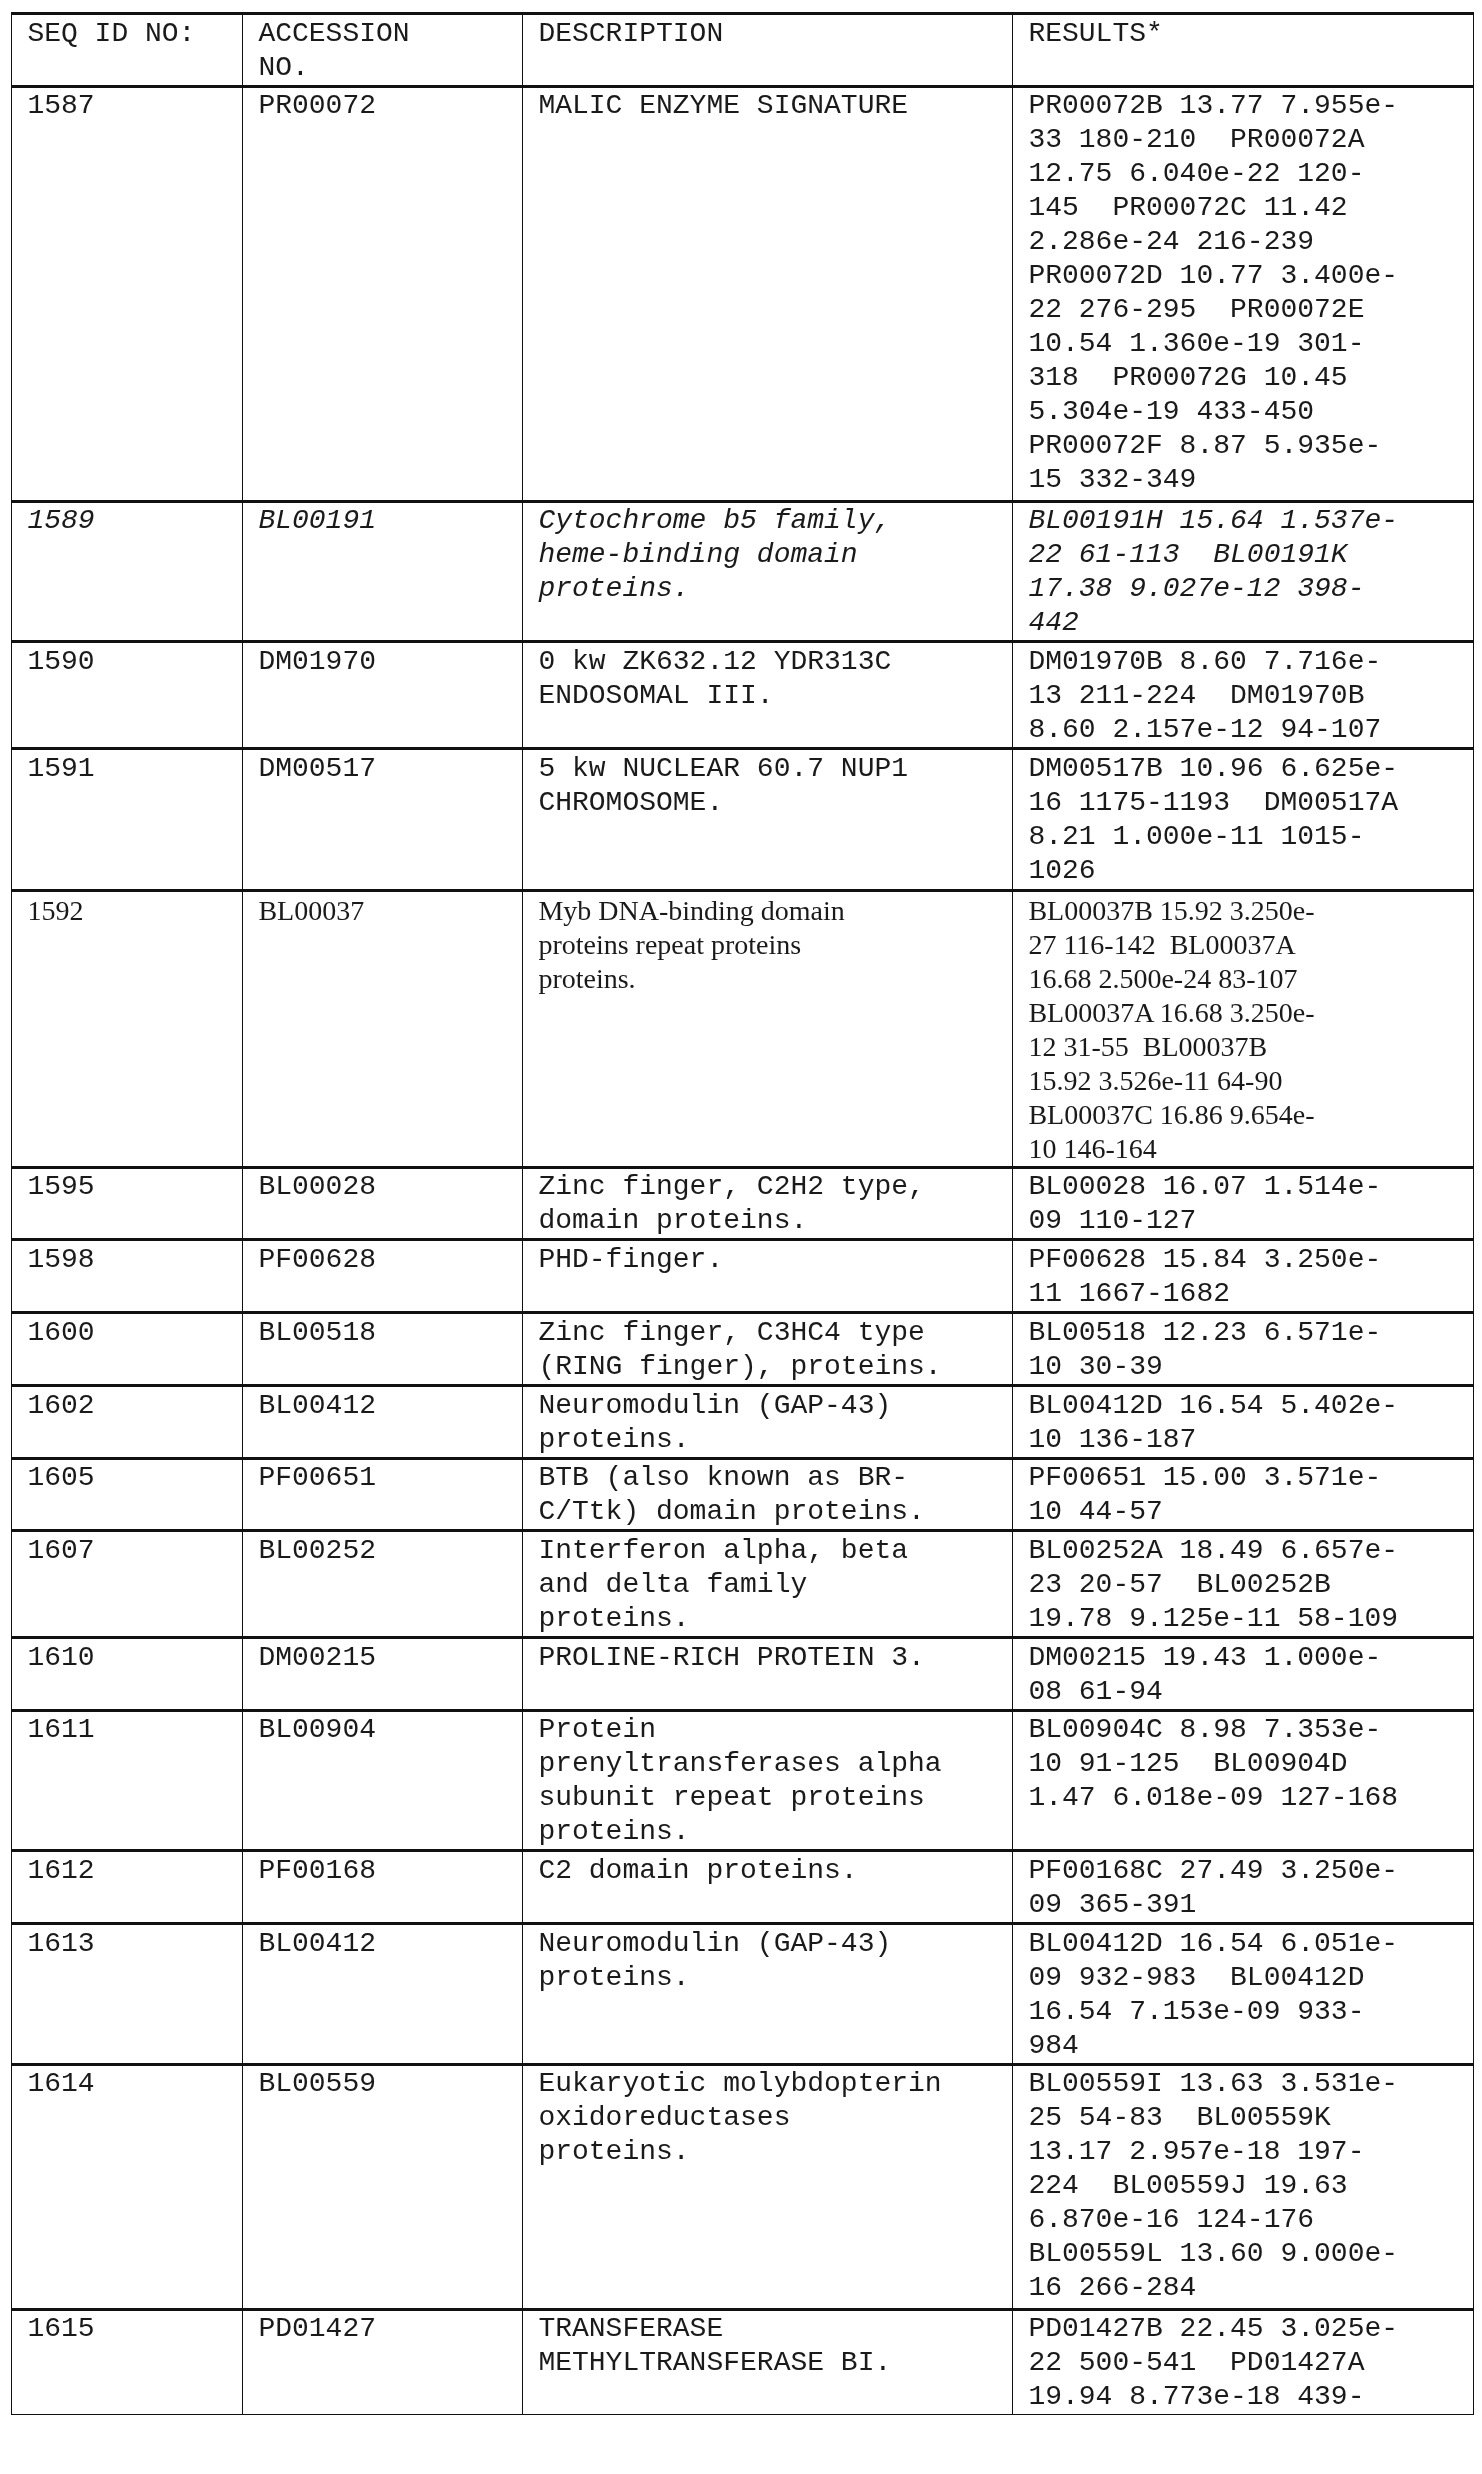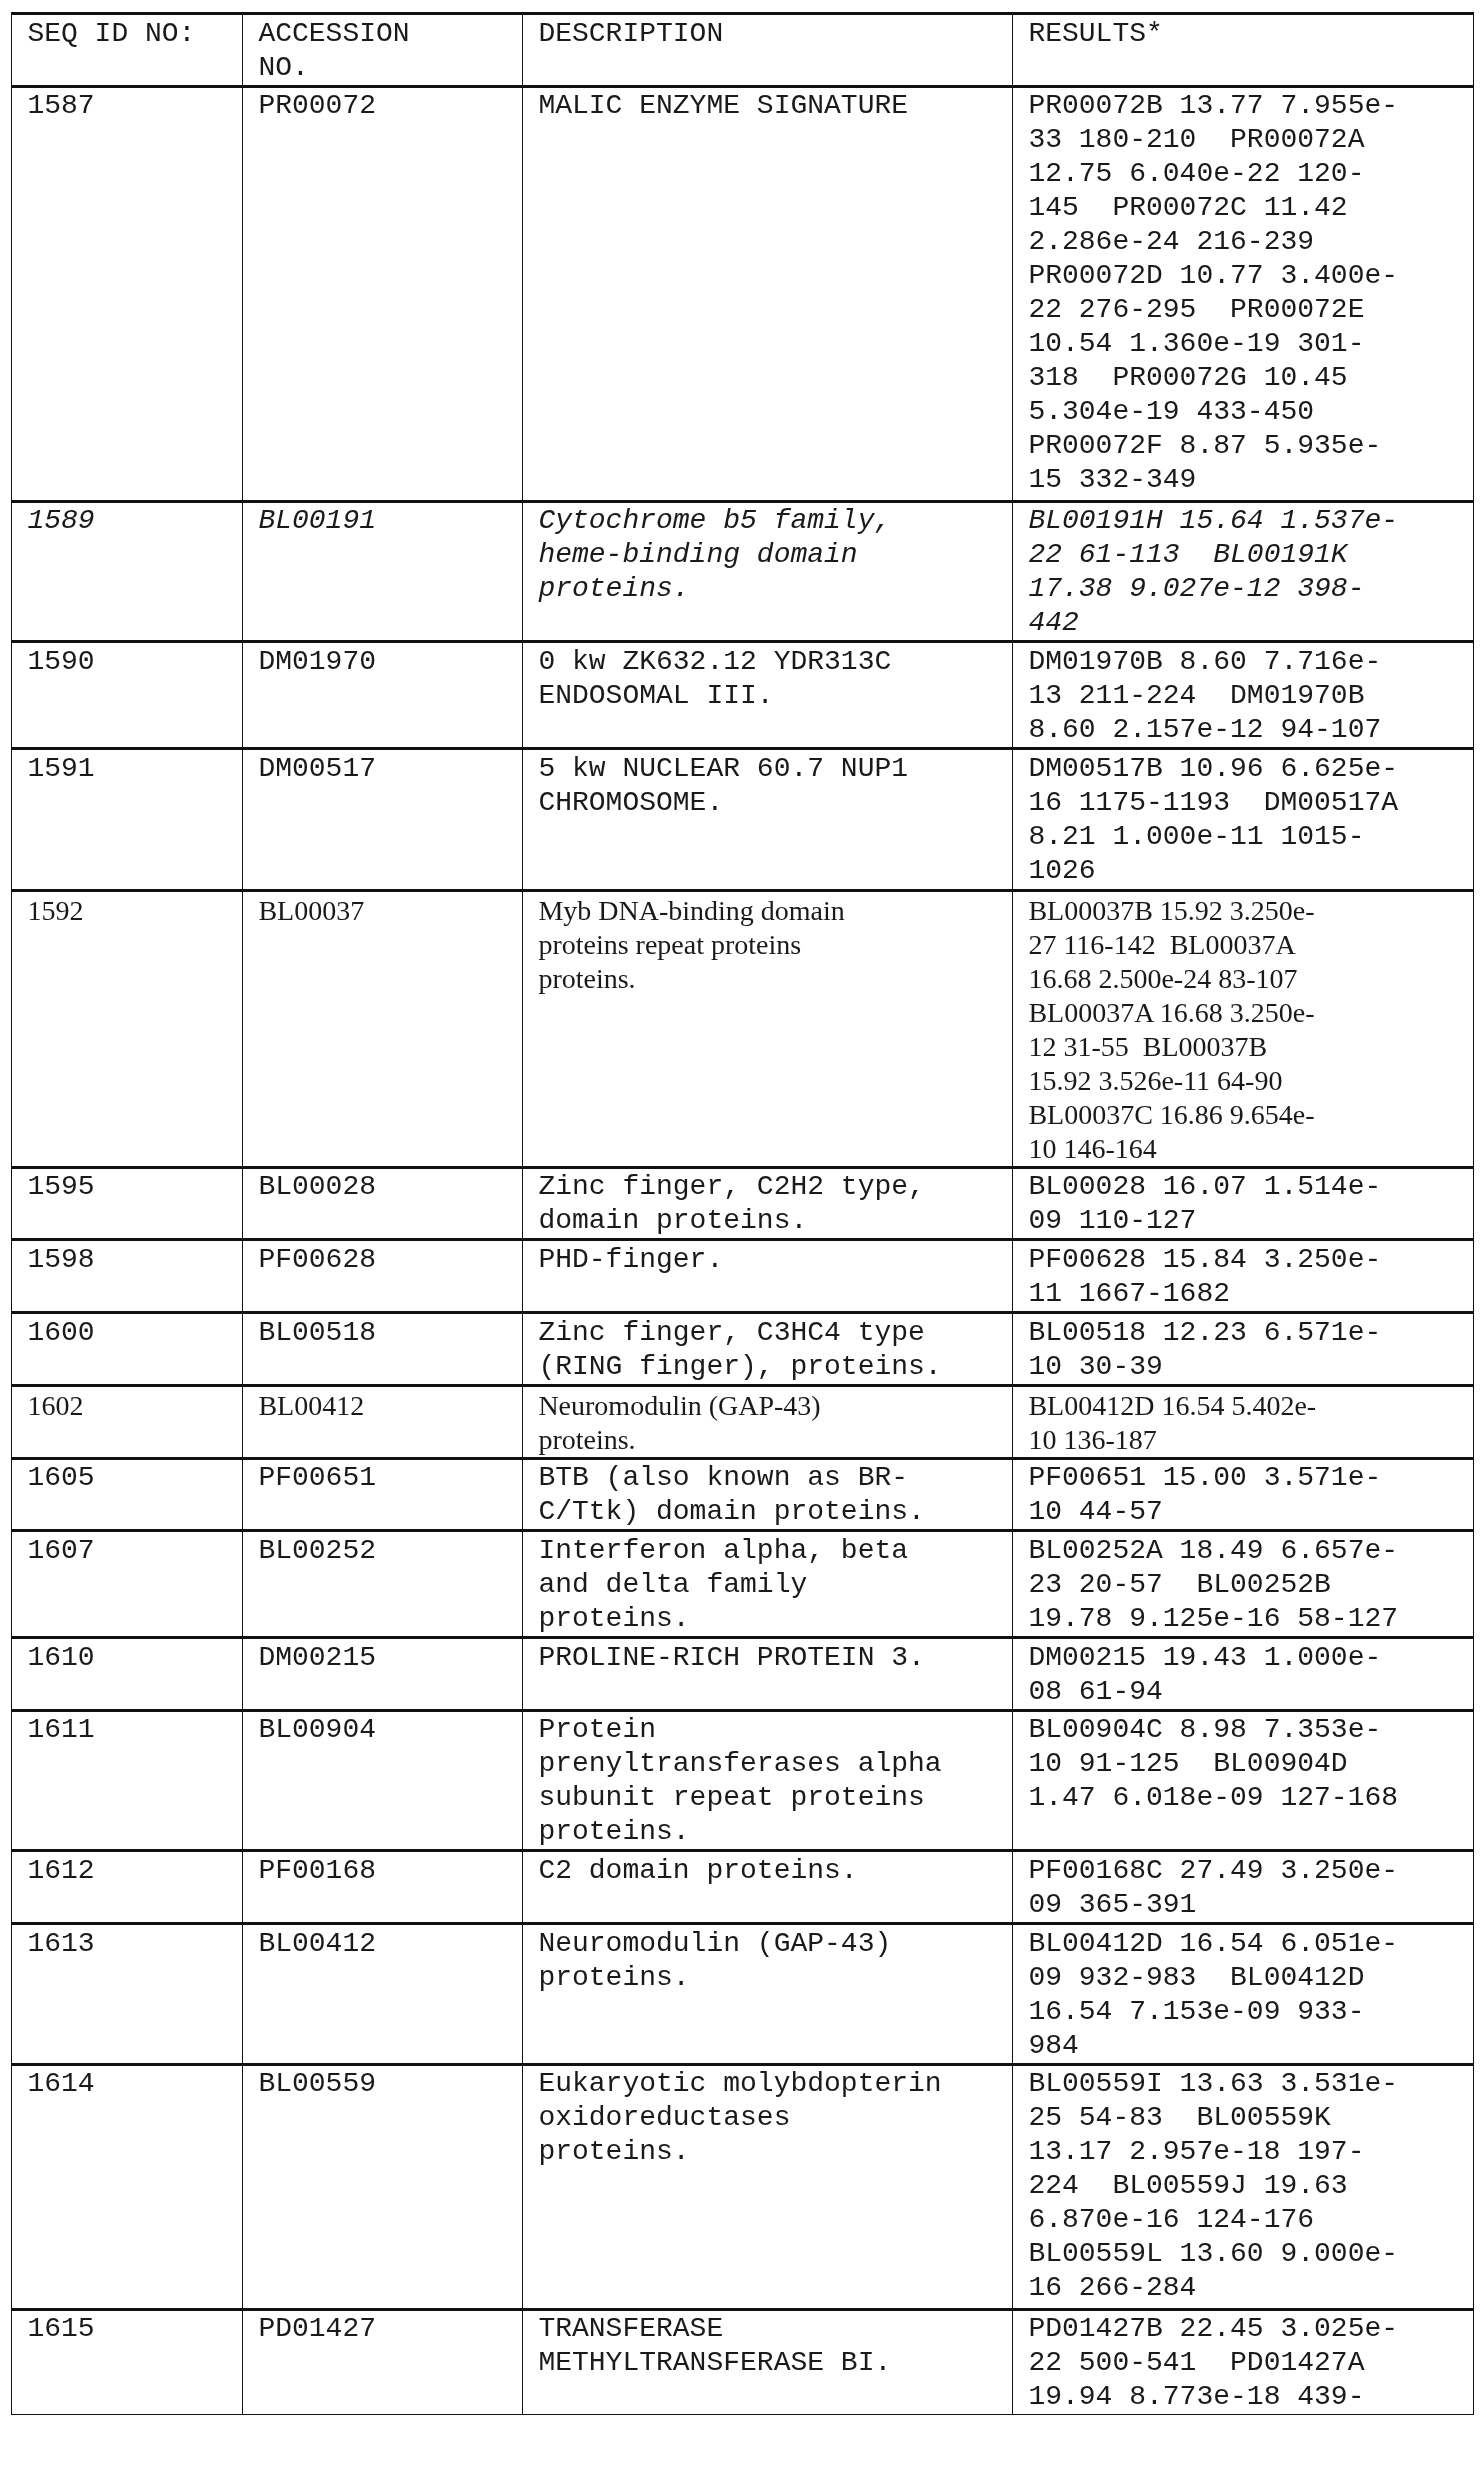--- a/index.html
+++ b/index.html
@@ -192,21 +192,21 @@
         </td>
         <td>
           <span class="line">Zinc finger, C3HC4 type</span>
           <span class="line">(RING finger), proteins.</span>
         </td>
         <td>
           <span class="line">BL00518 12.23 6.571e-</span>
           <span class="line">10 30-39</span>
         </td>
       </tr>
-      <tr style="height: 71px; font-family: Liberation Serif, serif;">
+      <tr style="height: 71px;">
         <td>
           <span class="line">1602</span>
         </td>
         <td>
           <span class="line">BL00412</span>
         </td>
         <td>
           <span class="line">Neuromodulin (GAP-43)</span>
           <span class="line">proteins.</span>
         </td>
@@ -239,21 +239,21 @@
           <span class="line">BL00252</span>
         </td>
         <td>
           <span class="line">Interferon alpha, beta</span>
           <span class="line">and delta family</span>
           <span class="line">proteins.</span>
         </td>
         <td>
           <span class="line">BL00252A 18.49 6.657e-</span>
           <span class="line">23 20-57  BL00252B</span>
-          <span class="line">19.78 9.125e-16 58-127</span>
+          <span class="line">19.78 9.125e-11 58-109</span>
         </td>
       </tr>
       <tr style="height: 71px;">
         <td>
           <span class="line">1610</span>
         </td>
         <td>
           <span class="line">DM00215</span>
         </td>
         <td>

